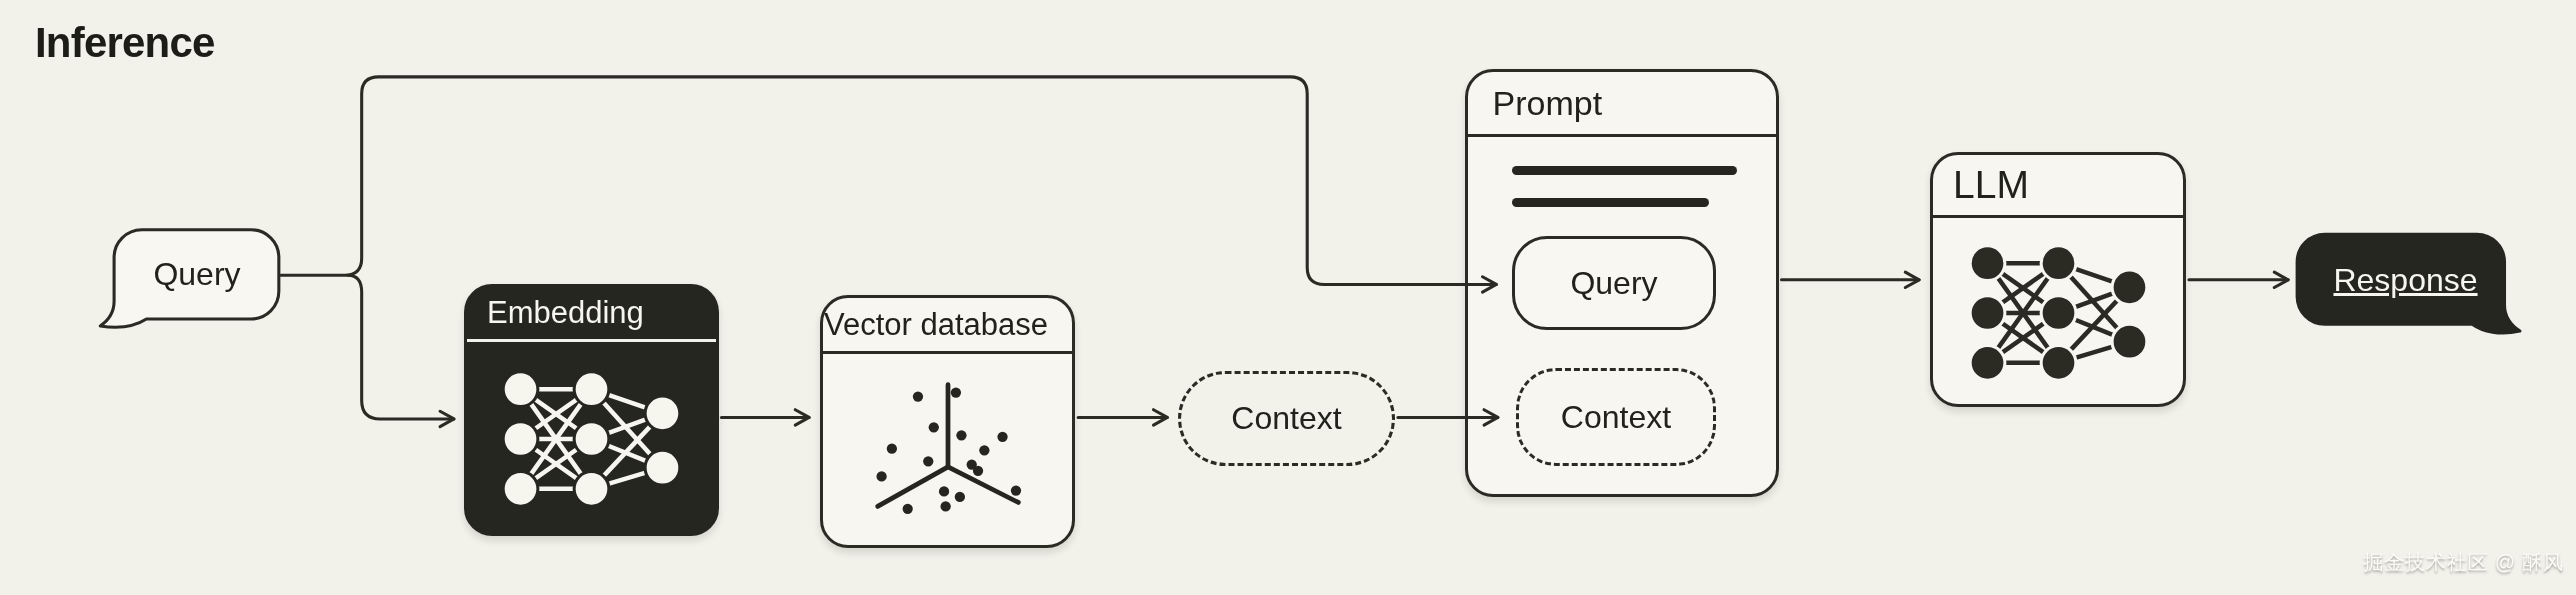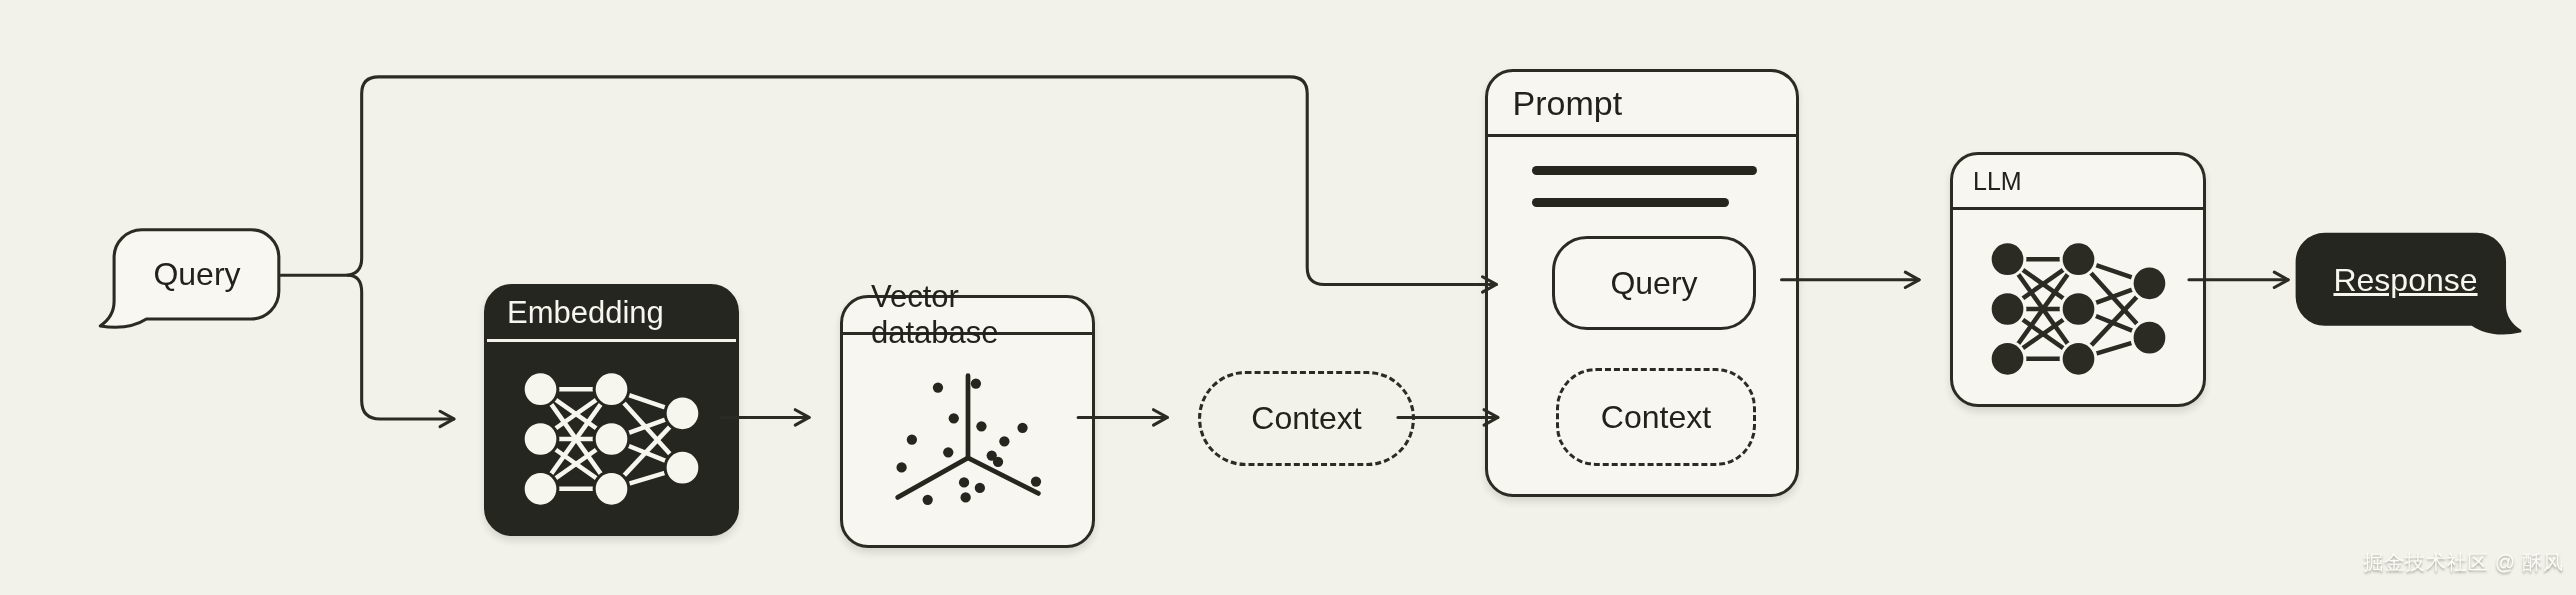--- a/index.html
+++ b/index.html
@@ -68,35 +68,36 @@
     position:absolute;display:flex;align-items:center;justify-content:center;
     font-size:32px;color:#22221d;pointer-events:none;
   }
   .bubble-label.light-text{color:#f6f5ee;}
 
   svg{display:block;}
   .connector-layer{
     position:absolute;left:0;top:0;pointer-events:none;z-index:20;
   }
   .bubble-shape{position:absolute;z-index:5;}
-  .node-box,.pill{z-index:10;margin-left:20px;}
+  .node-box,.pill{z-index:10;}
   .bubble-label{z-index:15;}
 
   .watermark{
     position:absolute;right:12.3px;top:549px;
     font-size:20px;color:rgba(255,255,252,.92);
     text-shadow:0 1.5px 2.3px rgba(70,70,58,.45);
     letter-spacing:0.8px;z-index:30;
   }
 </style>
 </head>
 <body>
 
 <div id="canvas">
 
+  <div class="page-title">Inference</div>
 
   <svg class="bubble-shape" style="left:91px;top:225px;" width="194" height="108" viewBox="0 0 252 140">
     <path d="M 66 6 H 208 A 36 36 0 0 1 244 42 V 86 A 36 36 0 0 1 208 122 H 72
              C 58 131 38 135 12 131 C 24 123 30 113 30 99 V 42 A 36 36 0 0 1 66 6 Z" fill="#f8f7f2" stroke="#2b2b24" stroke-width="4" stroke-linejoin="round"></path>
   </svg>
   <div class="bubble-label" style="left:114px;top:229px;width:166px;height:91px;">Query</div>
 
   <div class="node-box dark" style="left:464px;top:284px;width:255px;height:252px;">
     <div class="node-header" style="height:55px;font-size:31px;">
       <span>Embedding</span>
@@ -128,21 +129,21 @@
             <circle cx="120" cy="102" r="23"></circle>
             <circle cx="120" cy="168" r="23"></circle>
           <circle cx="214" cy="68" r="23"></circle>
             <circle cx="214" cy="140" r="23"></circle>
         </g>
       </svg>
     </div>
   </div>
 
   <div class="node-box" style="left:820px;top:295px;width:255px;height:253px;">
-    <div class="node-header" style="height:37px;font-size:31px;padding-left:28px;">
+    <div class="node-header" style="height:56px;font-size:31px;padding-left:1px;">
       <span>Vector database</span>
     </div>
     <div class="node-body">
       <svg width="166" height="143" viewBox="0 0 210 180">
         <g stroke="#26261f" stroke-width="6" stroke-linecap="round">
           <line x1="105" y1="8" x2="105" y2="112"></line>
           <line x1="105" y1="112" x2="16" y2="162"></line>
           <line x1="105" y1="112" x2="194" y2="157"></line>
         </g>
         <g fill="#26261f">
@@ -181,21 +182,21 @@
       <div class="pill solid" style="left:44px;top:99px;width:204px;height:94px;border-radius:35px;">
         <span>Query</span>
       </div>
       <div class="pill dashed" style="left:48px;top:231px;width:200px;height:98px;border-radius:40px;">
         <span>Context</span>
       </div>
     </div>
   </div>
 
   <div class="node-box" style="left:1930px;top:152px;width:256px;height:255px;">
-    <div class="node-header" style="height:55px;font-size:25px;">
+    <div class="node-header" style="height:63px;font-size:39px;">
       <span>LLM</span>
     </div>
     <div class="node-body">
       <svg width="183" height="151" viewBox="0 0 240 200">
         <g stroke="#2b2b24" stroke-width="6">
           <line x1="26" y1="36" x2="120" y2="36"></line>
             <line x1="26" y1="36" x2="120" y2="102"></line>
             <line x1="26" y1="36" x2="120" y2="168"></line>
           <line x1="26" y1="102" x2="120" y2="36"></line>
             <line x1="26" y1="102" x2="120" y2="102"></line>

